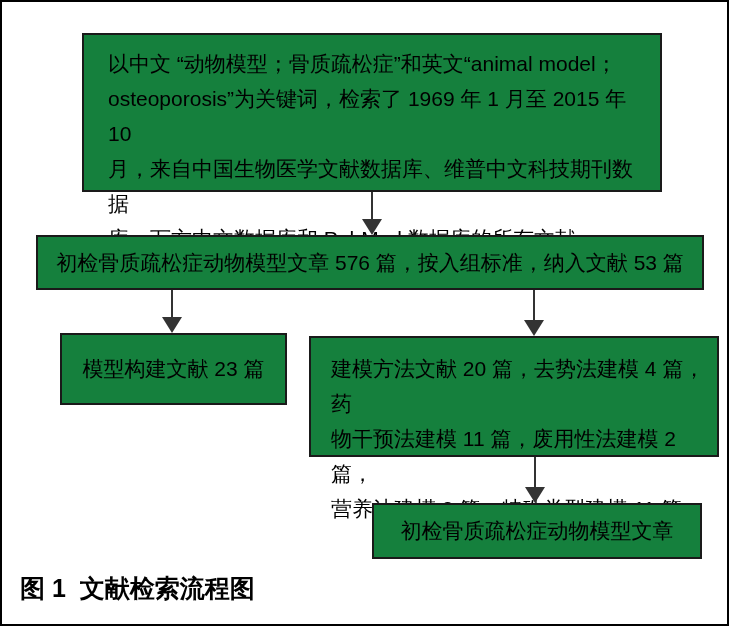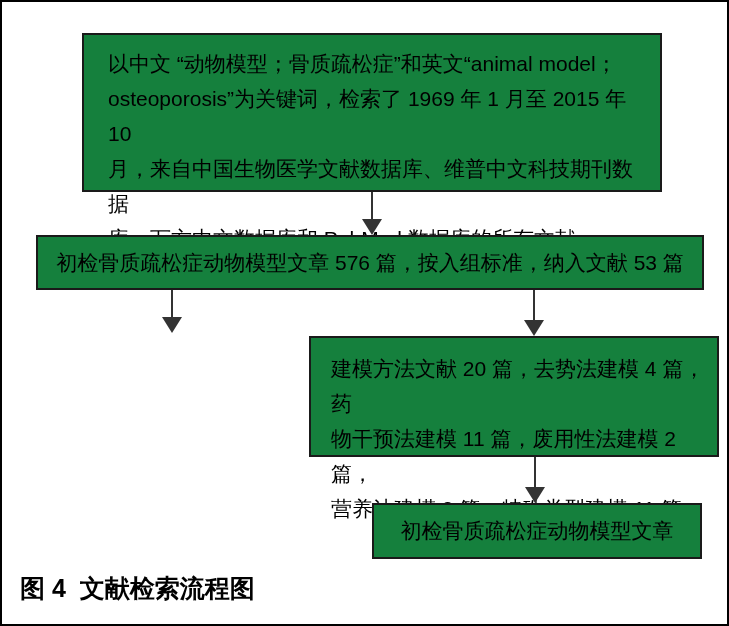--- a/index.html
+++ b/index.html
@@ -112,33 +112,36 @@
   <div class="arrow" id="arrow-2">
     <div class="shaft"></div>
     <div class="head"></div>
   </div>
 
   <div class="arrow" id="arrow-3">
     <div class="shaft"></div>
     <div class="head"></div>
   </div>
 
+  <div class="fbox centered" id="box-model">
+    <span>模型构建文献 23 篇</span>
+  </div>
 
   <div class="fbox multiline" id="box-methods">
     <div>建模方法文献 20 篇，去势法建模 4 篇，药</div>
     <div>物干预法建模 11 篇，废用性法建模 2 篇，</div>
     <div>营养法建模 2 篇，特殊类型建模 11 篇</div>
   </div>
 
   <div class="arrow" id="arrow-4">
     <div class="shaft"></div>
     <div class="head"></div>
   </div>
 
   <div class="fbox centered" id="box-evaluation">
     <span>初检骨质疏松症动物模型文章</span>
   </div>
 
   <div class="caption">
-    <span class="caption-label">图 4</span><span class="caption-title">文献检索流程图</span>
+    <span class="caption-label">图 1</span><span class="caption-title">文献检索流程图</span>
   </div>
 
 </div>
 
 </body></html>

